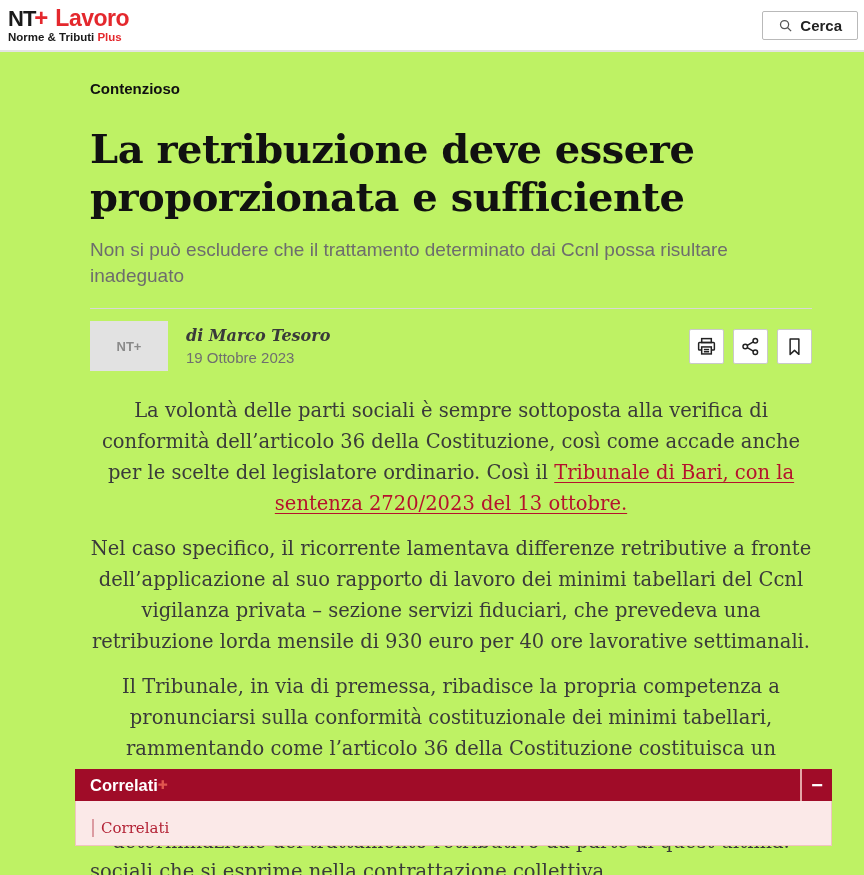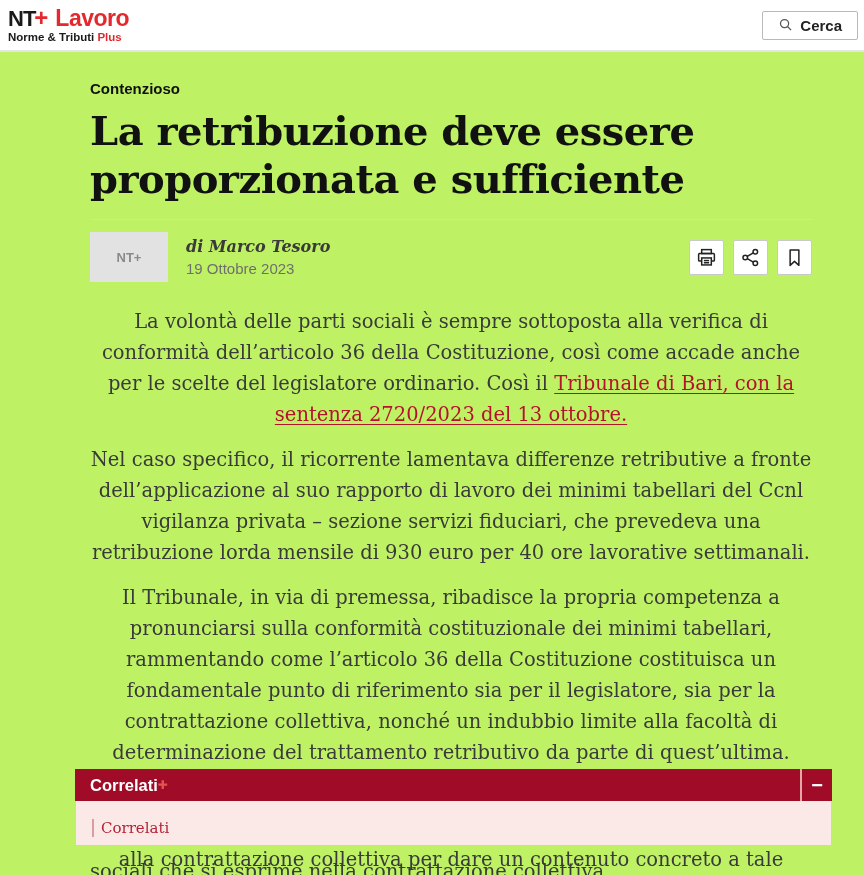--- a/index.html
+++ b/index.html
@@ -9,28 +9,28 @@
   
   .header{height:52px;display:flex;align-items:center;justify-content:space-between;
           padding:0 6px 0 8px;border-bottom:2px solid #e4e4e4;box-sizing:border-box;background:#fff;}
   .logo{display:flex;flex-direction:column;line-height:1;cursor:pointer;}
   .logo-line1{display:flex;align-items:baseline;}
   .logo-nt{font-weight:900;font-size:22px;color:#1a1a1a;letter-spacing:-1px;}
   .logo-plus{font-weight:900;font-size:24px;color:#e4282d;margin-left:-1px;}
   .logo-lavoro{font-weight:900;font-size:23px;color:#e4282d;margin-left:7px;letter-spacing:-0.5px;}
   .logo-line2{font-size:11.5px;font-weight:800;color:#1a1a1a;margin-top:2px;letter-spacing:0;}
   .logo-line2 .plus-word{color:#e4282d;}
-  .search-btn{display:flex;align-items:flex-start;gap:7px;border:1px solid #b9b9b9;border-radius:2px;
+  .search-btn{display:flex;align-items:center;gap:7px;border:1px solid #b9b9b9;border-radius:2px;
               background:#fff;padding:5px 15px;font-size:15px;font-weight:700;color:#222;cursor:pointer;}
 
   
   .content{width:722px;margin:0 0 0 90px;}
   .category{margin-top:28px;font-size:15px;font-weight:700;color:#111;}
   .title{font-family:"DejaVu Serif",serif;font-weight:700;font-size:40px;line-height:48px;
-         color:#111;margin:10px 0 16px;max-width:650px;letter-spacing:-0.5px;}
+         color:#111;margin:28px 0 16px;max-width:650px;letter-spacing:-0.5px;}
   .subtitle{font-size:19px;color:#6d6d6d;line-height:1.35;margin-bottom:20px;}
   .rule{border:none;border-top:1px solid #d8d8d8;margin:0;}
   .byline{display:flex;align-items:center;padding:12px 0 14px;justify-content:space-between;}
   .avatar{width:78px;height:50px;background:#e2e2e2;display:flex;align-items:center;justify-content:center;
           color:#8a8a8a;font-weight:800;font-size:13px;flex:0 0 auto;}
   .byline-meta{margin-left:18px;}
   .author{font-family:"DejaVu Serif",serif;font-style:italic;font-weight:700;font-size:16px;color:#3a3a3a;}
   .date{font-size:15px;color:#6f6f6f;margin-top:4px;}
   .actions{margin-left:auto;display:flex;gap:9px;}
   .icon-btn{width:35px;height:35px;border:1px solid #c9c9c9;border-radius:2px;background:#fff;
@@ -81,20 +81,21 @@
             <line x1="15.5" y1="15.5" x2="21" y2="21" stroke="#555" stroke-width="2"></line>
           </svg>
       </span>
       <span>Cerca</span>
     </button>
   </header>
 
   <main class="content">
     <div class="category">Contenzioso</div>
     <h1 class="title">La retribuzione deve essere proporzionata e sufficiente</h1>
+    <div class="subtitle">Non si può escludere che il trattamento determinato dai Ccnl possa risultare inadeguato</div>
     <hr class="rule">
 
     <div class="byline">
       <div class="avatar">NT+</div>
       <div class="byline-meta">
         <div class="author">di Marco Tesoro</div>
         <div class="date">19 Ottobre 2023</div>
       </div>
       <div class="actions">
         <button class="icon-btn">

